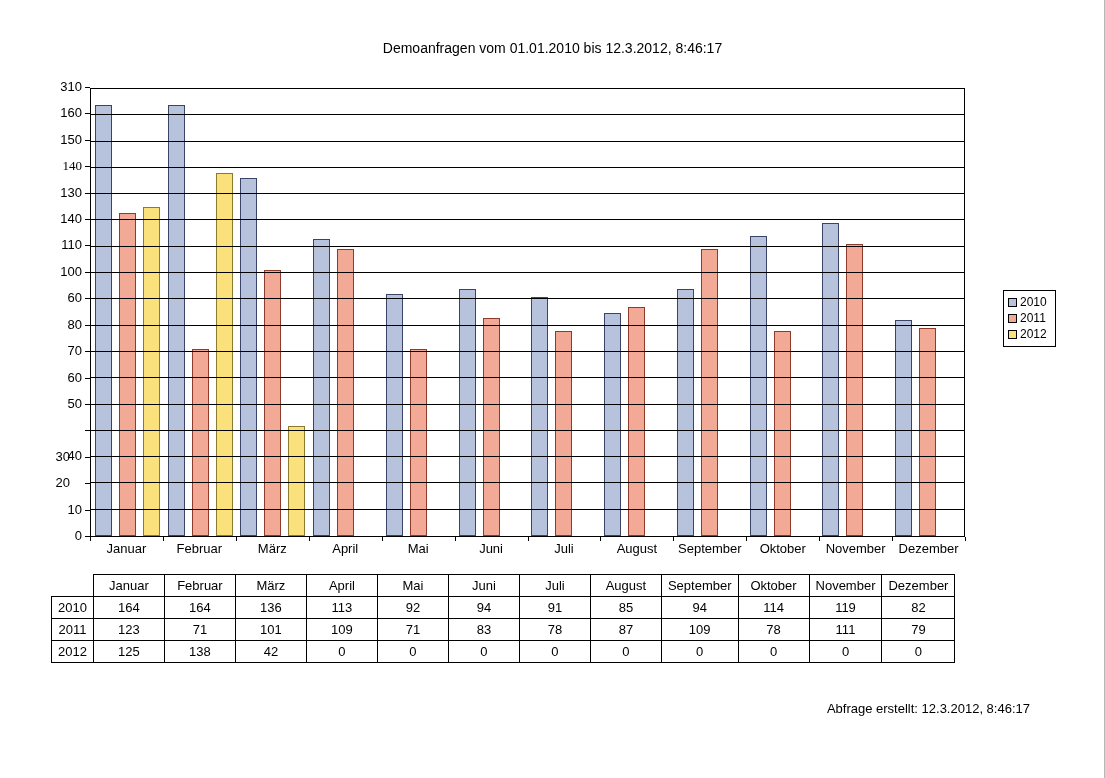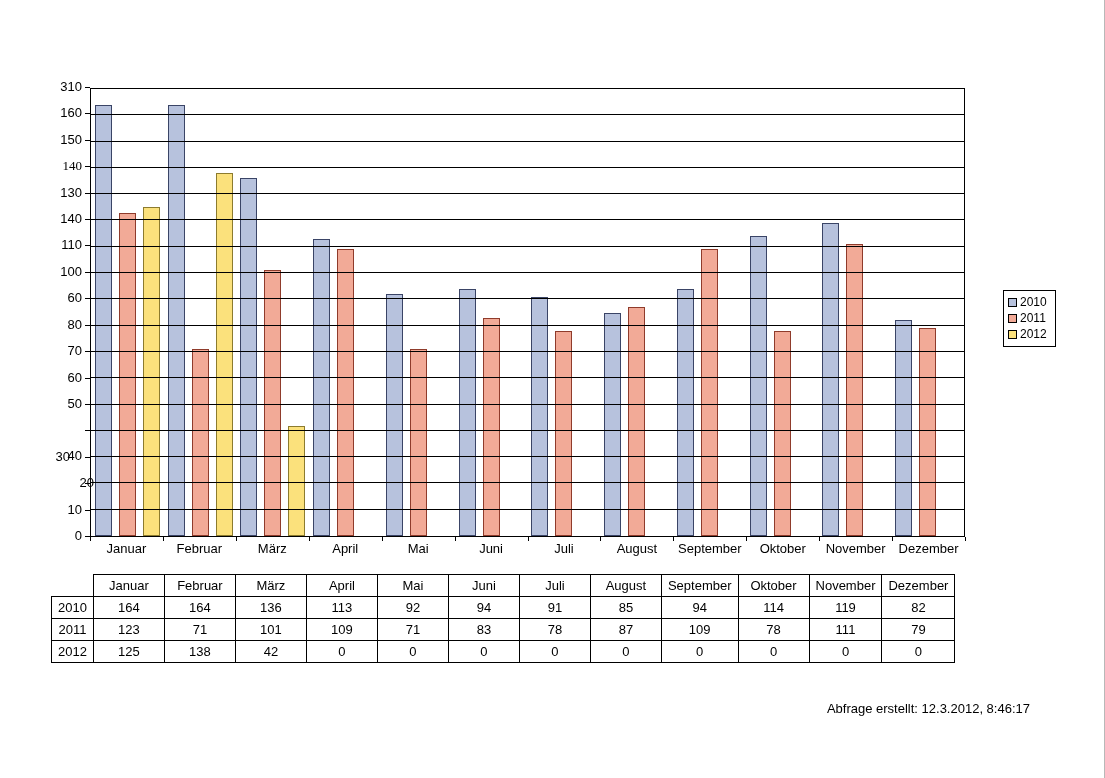--- a/index.html
+++ b/index.html
@@ -28,20 +28,21 @@
   table.data th.corner{border:none;width:40px;background:#fff;}
   table.data th.month{width:71px;text-align:center;}
   table.data td.year{text-align:center;width:40px;}
   table.data td.val{text-align:center;}
   .footer{position:absolute;top:701px;right:75px;font-size:13px;}
 </style>
 </head>
 <body>
 
 <div class="page">
+  <div class="title">Demoanfragen vom 01.01.2010 bis 12.3.2012, 8:46:17</div>
 
   <div class="plot" id="plot">
     <div class="groups" id="bar-groups">
         <div class="bar-group">
           <div class="bar" style="height: 96.4706%; background: rgb(183, 194, 221); border-color: rgb(58, 68, 102);"></div>
           <div class="bar" style="height: 72.3529%; background: rgb(242, 170, 151); border-color: rgb(143, 59, 43);"></div>
           <div class="bar" style="height: 73.5294%; background: rgb(251, 225, 124); border-color: rgb(140, 123, 46);"></div>
         </div>
         <div class="bar-group">
           <div class="bar" style="height: 96.4706%; background: rgb(183, 194, 221); border-color: rgb(58, 68, 102);"></div>
@@ -116,21 +117,21 @@
       <div class="gridline" style="bottom: 88.2353%;"></div>
       <div class="gridline" style="bottom: 94.1176%;"></div>
     </div>
 
   <div id="y-axis">
       <div class="ytick" style="left: 85px; top: 536px; width: 5px; height: 1px;"></div>
       <div class="ylabel" style="left: 44px; top: 529px;">0</div>
       <div class="ytick" style="left: 85px; top: 509.588px; width: 5px; height: 1px;"></div>
       <div class="ylabel" style="left: 44px; top: 502.588px;">10</div>
       <div class="ytick" style="left: 85px; top: 483.176px; width: 5px; height: 1px;"></div>
-      <div class="ylabel" style="left: 56px; top: 476.176px; text-align: right;">20</div>
+      <div class="ylabel" style="left: 32px; top: 476.176px; text-align: right;">20</div>
       <div class="ytick" style="left: 85px; top: 456.765px; width: 5px; height: 1px;"></div>
       <div class="ylabel" style="left: 32px; top: 449.765px;">30</div>
       <div class="ytick" style="left: 85px; top: 430.353px; width: 5px; height: 1px;"></div>
       <div class="ylabel" style="left: 44px; top: 423.353px; margin-top: 26px;">40</div>
       <div class="ytick" style="left: 85px; top: 403.941px; width: 5px; height: 1px;"></div>
       <div class="ylabel" style="left: 44px; top: 396.941px;">50</div>
       <div class="ytick" style="left: 85px; top: 377.529px; width: 5px; height: 1px;"></div>
       <div class="ylabel" style="left: 44px; top: 370.529px;">60</div>
       <div class="ytick" style="left: 85px; top: 351.118px; width: 5px; height: 1px;"></div>
       <div class="ylabel" style="left: 44px; top: 344.118px;">70</div>

